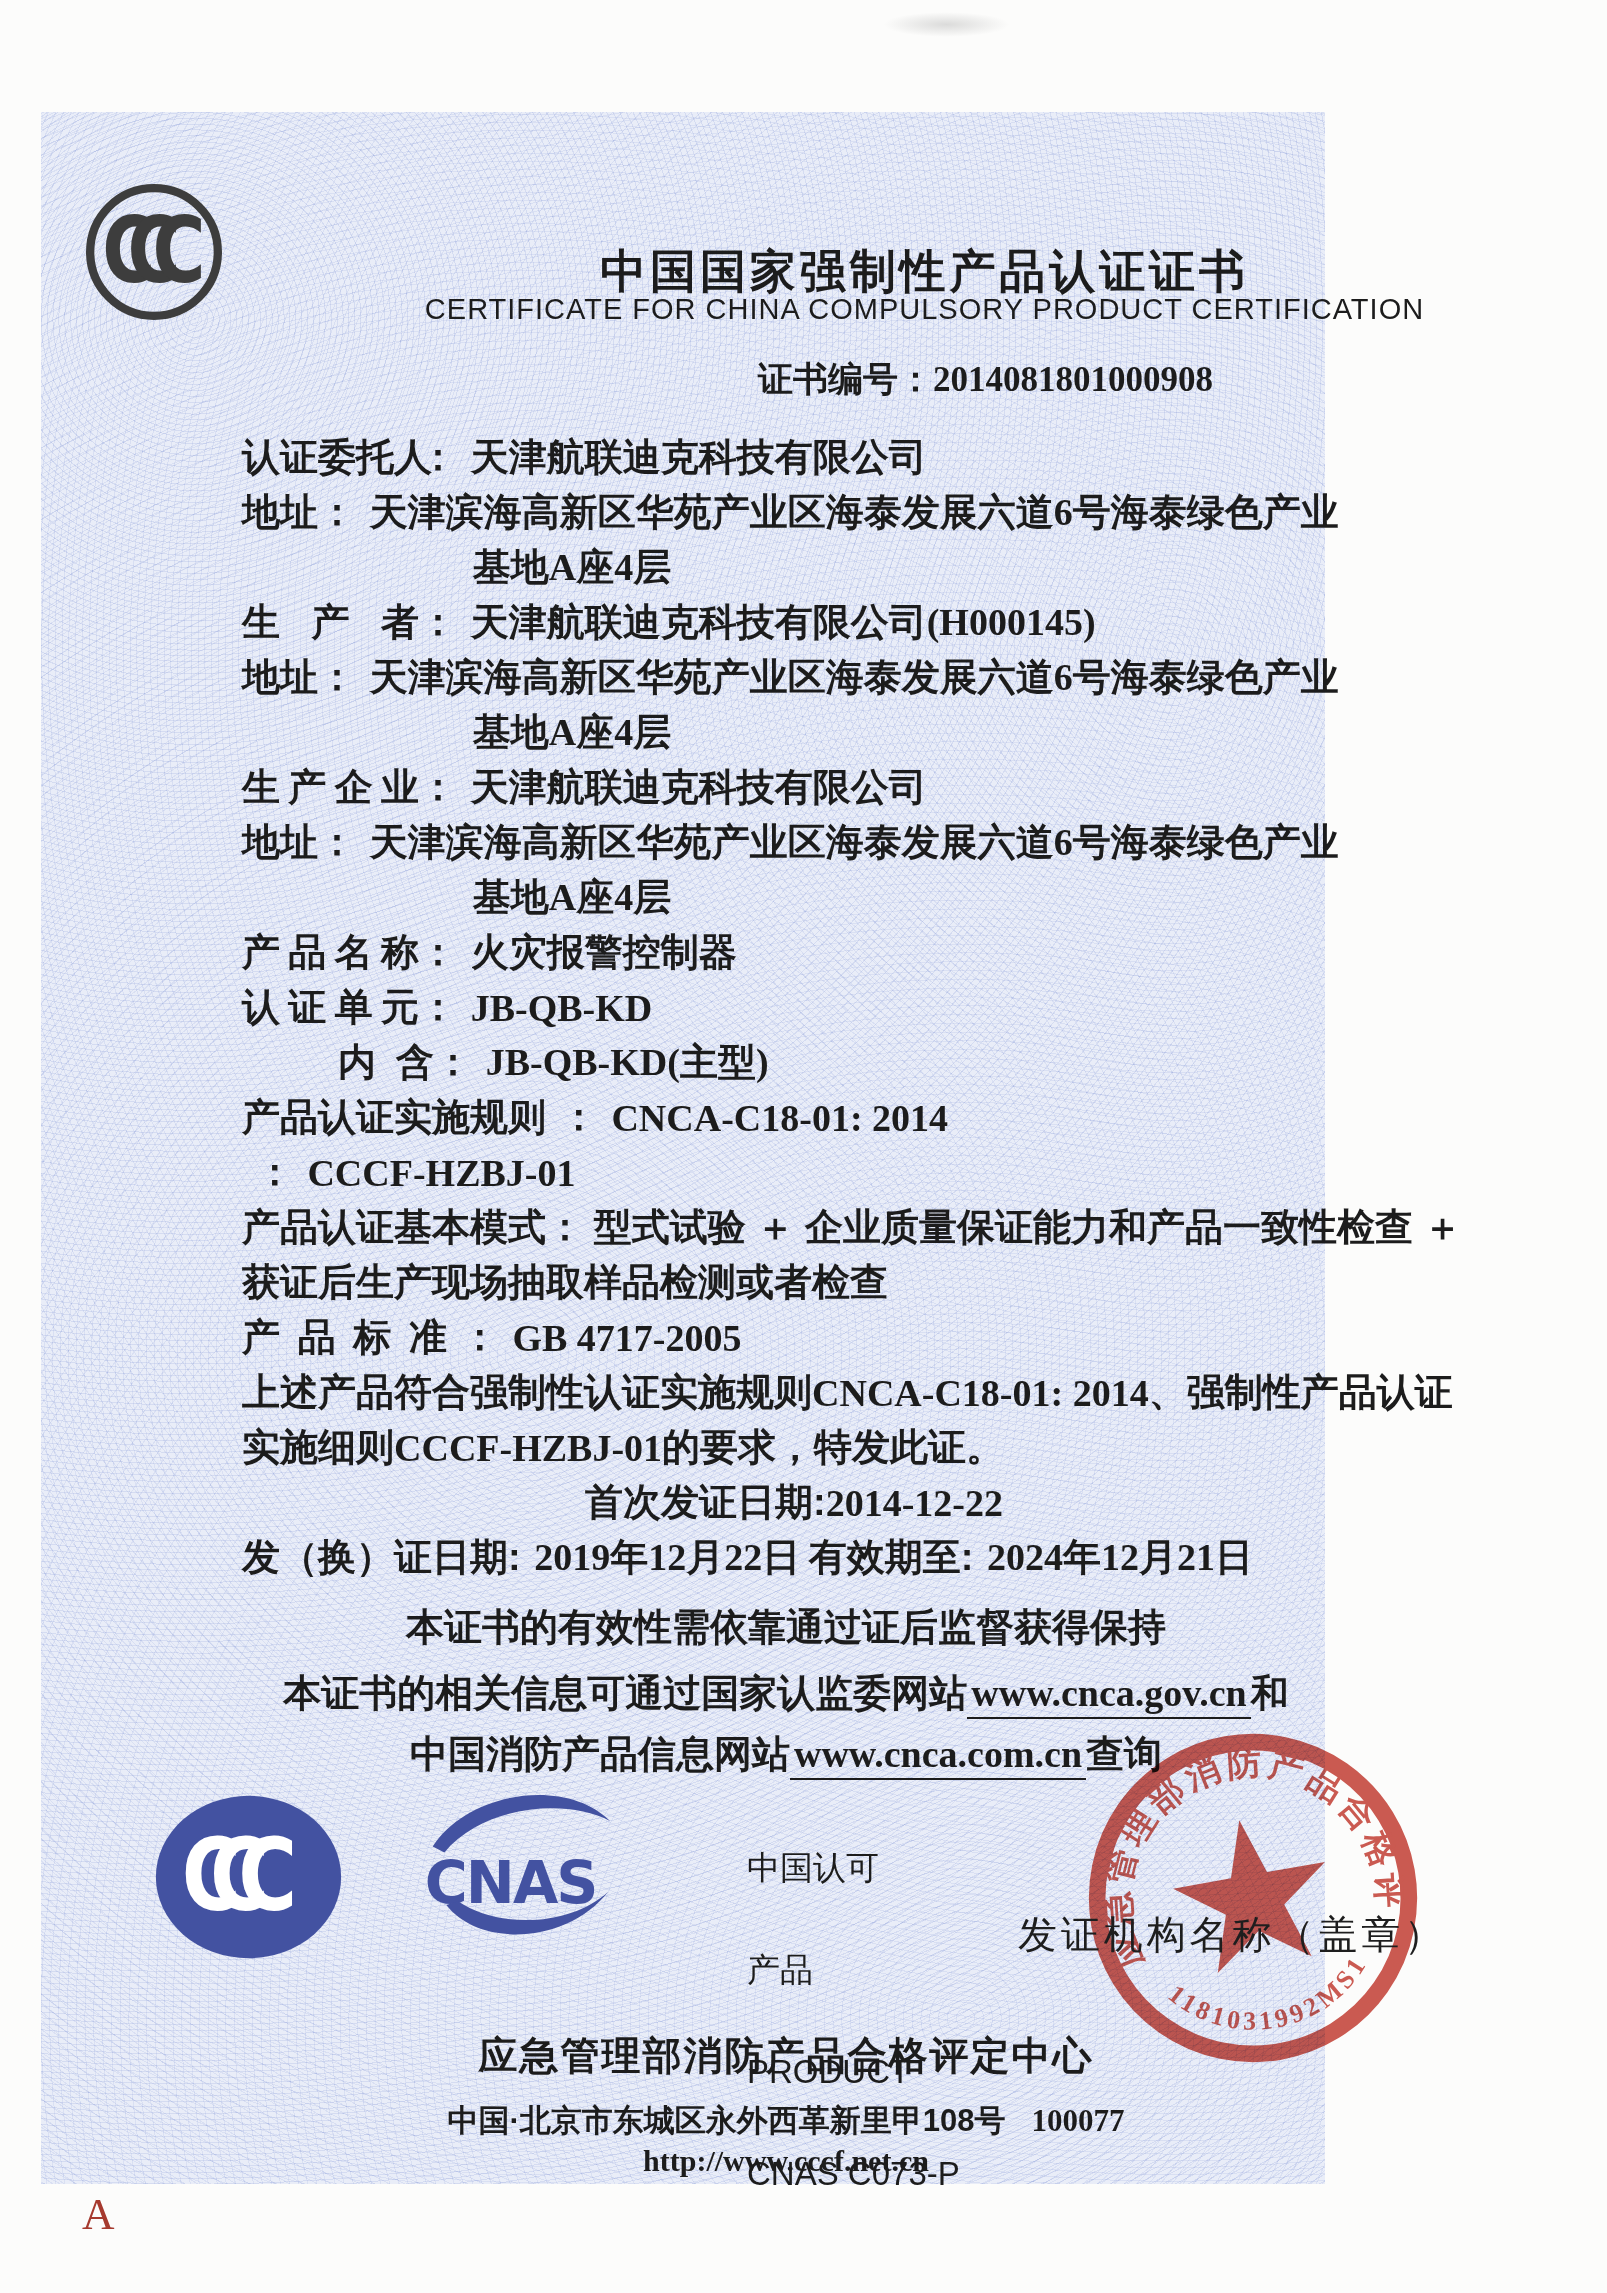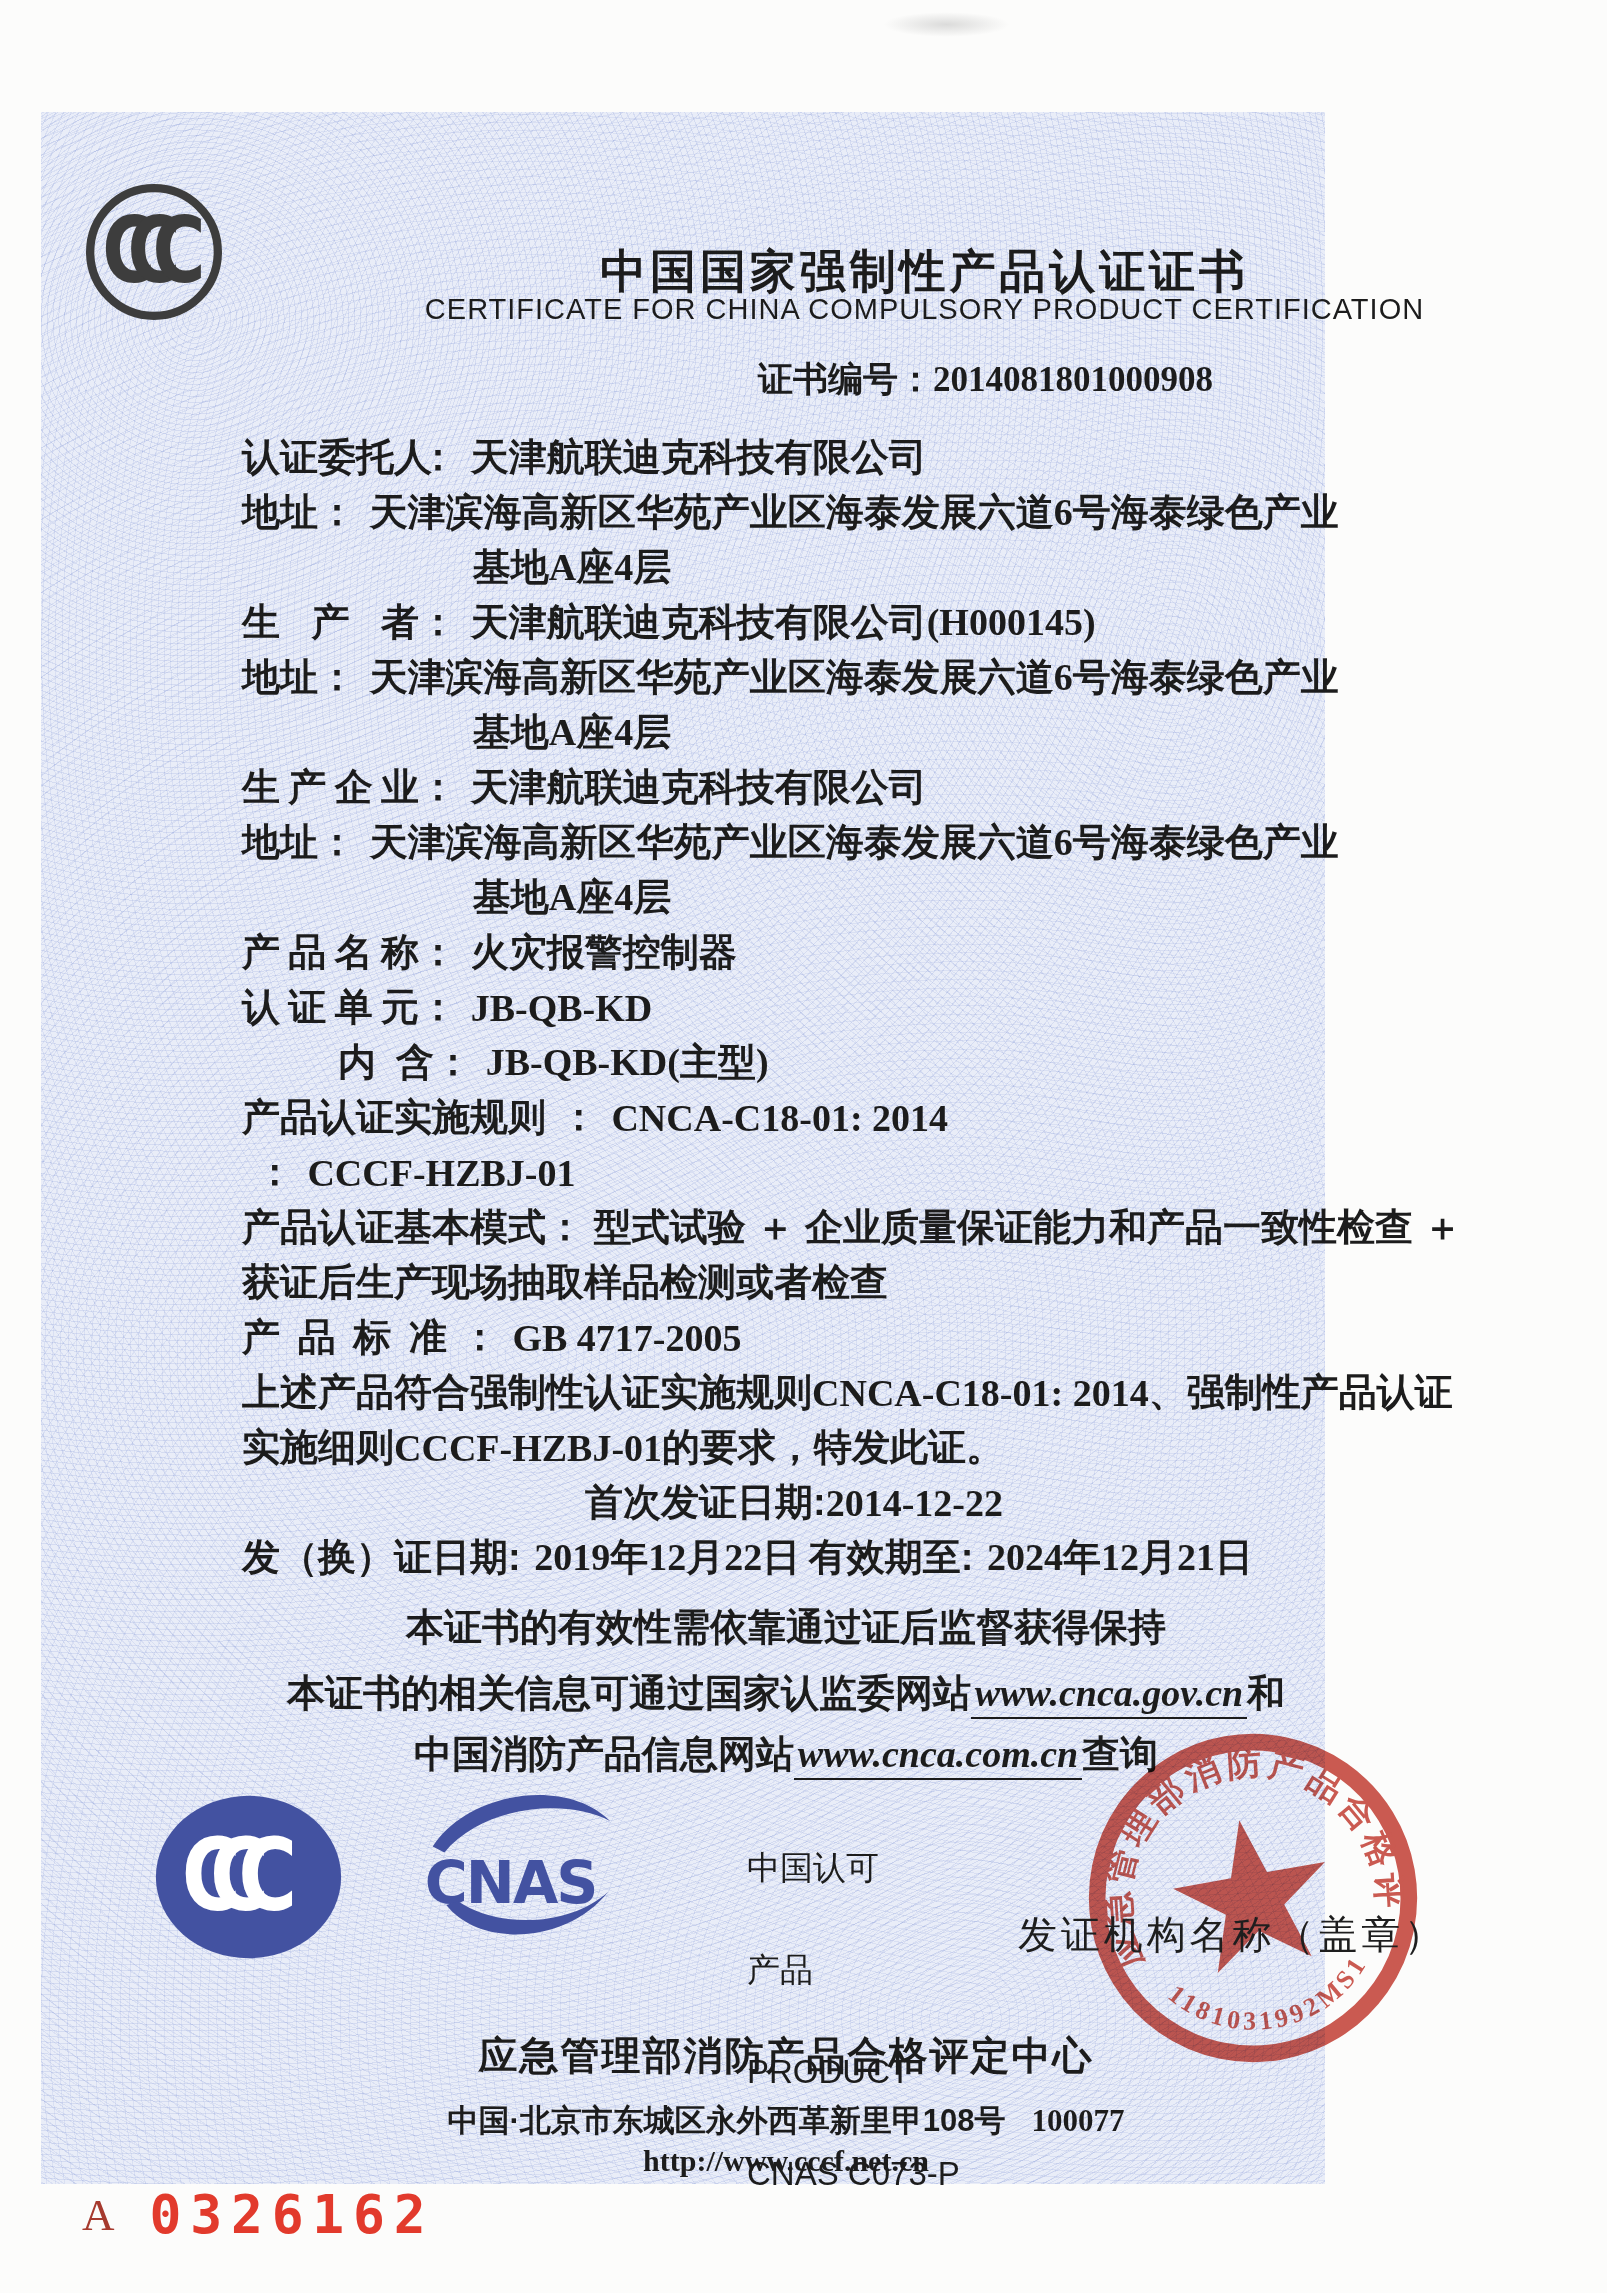--- a/index.html
+++ b/index.html
@@ -33,21 +33,21 @@
   .cln-sp{margin-left:13.7px;}
   .val{font-family:"Liberation Serif",serif;font-weight:600;margin-left:13.7px;}
   .lat{font-family:"Liberation Serif",serif;font-weight:600;}
   .cjkb{font-weight:bold;}
   .ind-cont{padding-left:217px;}
   .ind-nh{padding-left:96px;}
   .ind-first{padding-left:343px;}
   .sp45{display:inline-block;width:44px;}
   
   .center-line{position:absolute;left:0;width:1490px;text-align:center;font-size:38px;font-weight:bold;white-space:nowrap;}
-  .u{font-family:"Liberation Serif",serif;font-weight:600;border-bottom:2.9px solid #1c1c1c;padding:0 3.9px 2.9px 3.9px;font-style:italic;}
+  .u{font-family:"Liberation Serif",serif;font-weight:600;border-bottom:2.9px solid #1c1c1c;padding:0 3.9px 2.9px 3.9px;}
   
   .ccc-blue{position:absolute;left:112px;top:1679px;width:191px;height:172px;}
   .cnas{position:absolute;left:378px;top:1670px;width:205px;height:172px;}
   .accred{position:absolute;left:706px;top:1679px;font-size:33px;line-height:51px;white-space:pre-line;}
   .accred div{height:51px;}
   .org{position:absolute;left:0;top:1917px;width:1490px;text-align:center;font-size:39px;font-weight:bold;letter-spacing:2px;}
   .addr{position:absolute;left:0;top:1988px;width:1490px;text-align:center;font-size:31px;font-weight:600;}
   .addr .pc{margin-left:26px;font-family:"Liberation Serif",serif;}
   .site{position:absolute;left:0;top:2032px;width:1490px;text-align:center;font-size:30px;
         font-family:"Liberation Serif",serif;font-weight:600;}
@@ -230,16 +230,15 @@
 
     <div class="org">应急管理部消防产品合格评定中心</div>
     <div class="addr">
       <span>中国·北京市东城区永外西革新里甲108号</span><span class="pc">100077</span>
     </div>
     <div class="site">http://www.cccf.net.cn</div>
   </div>
 
   <div class="serial">
     <span class="pfx">A</span>
-    <span class="num">0326162</span>
   </div>
 </div>
 
 
 </body></html>

